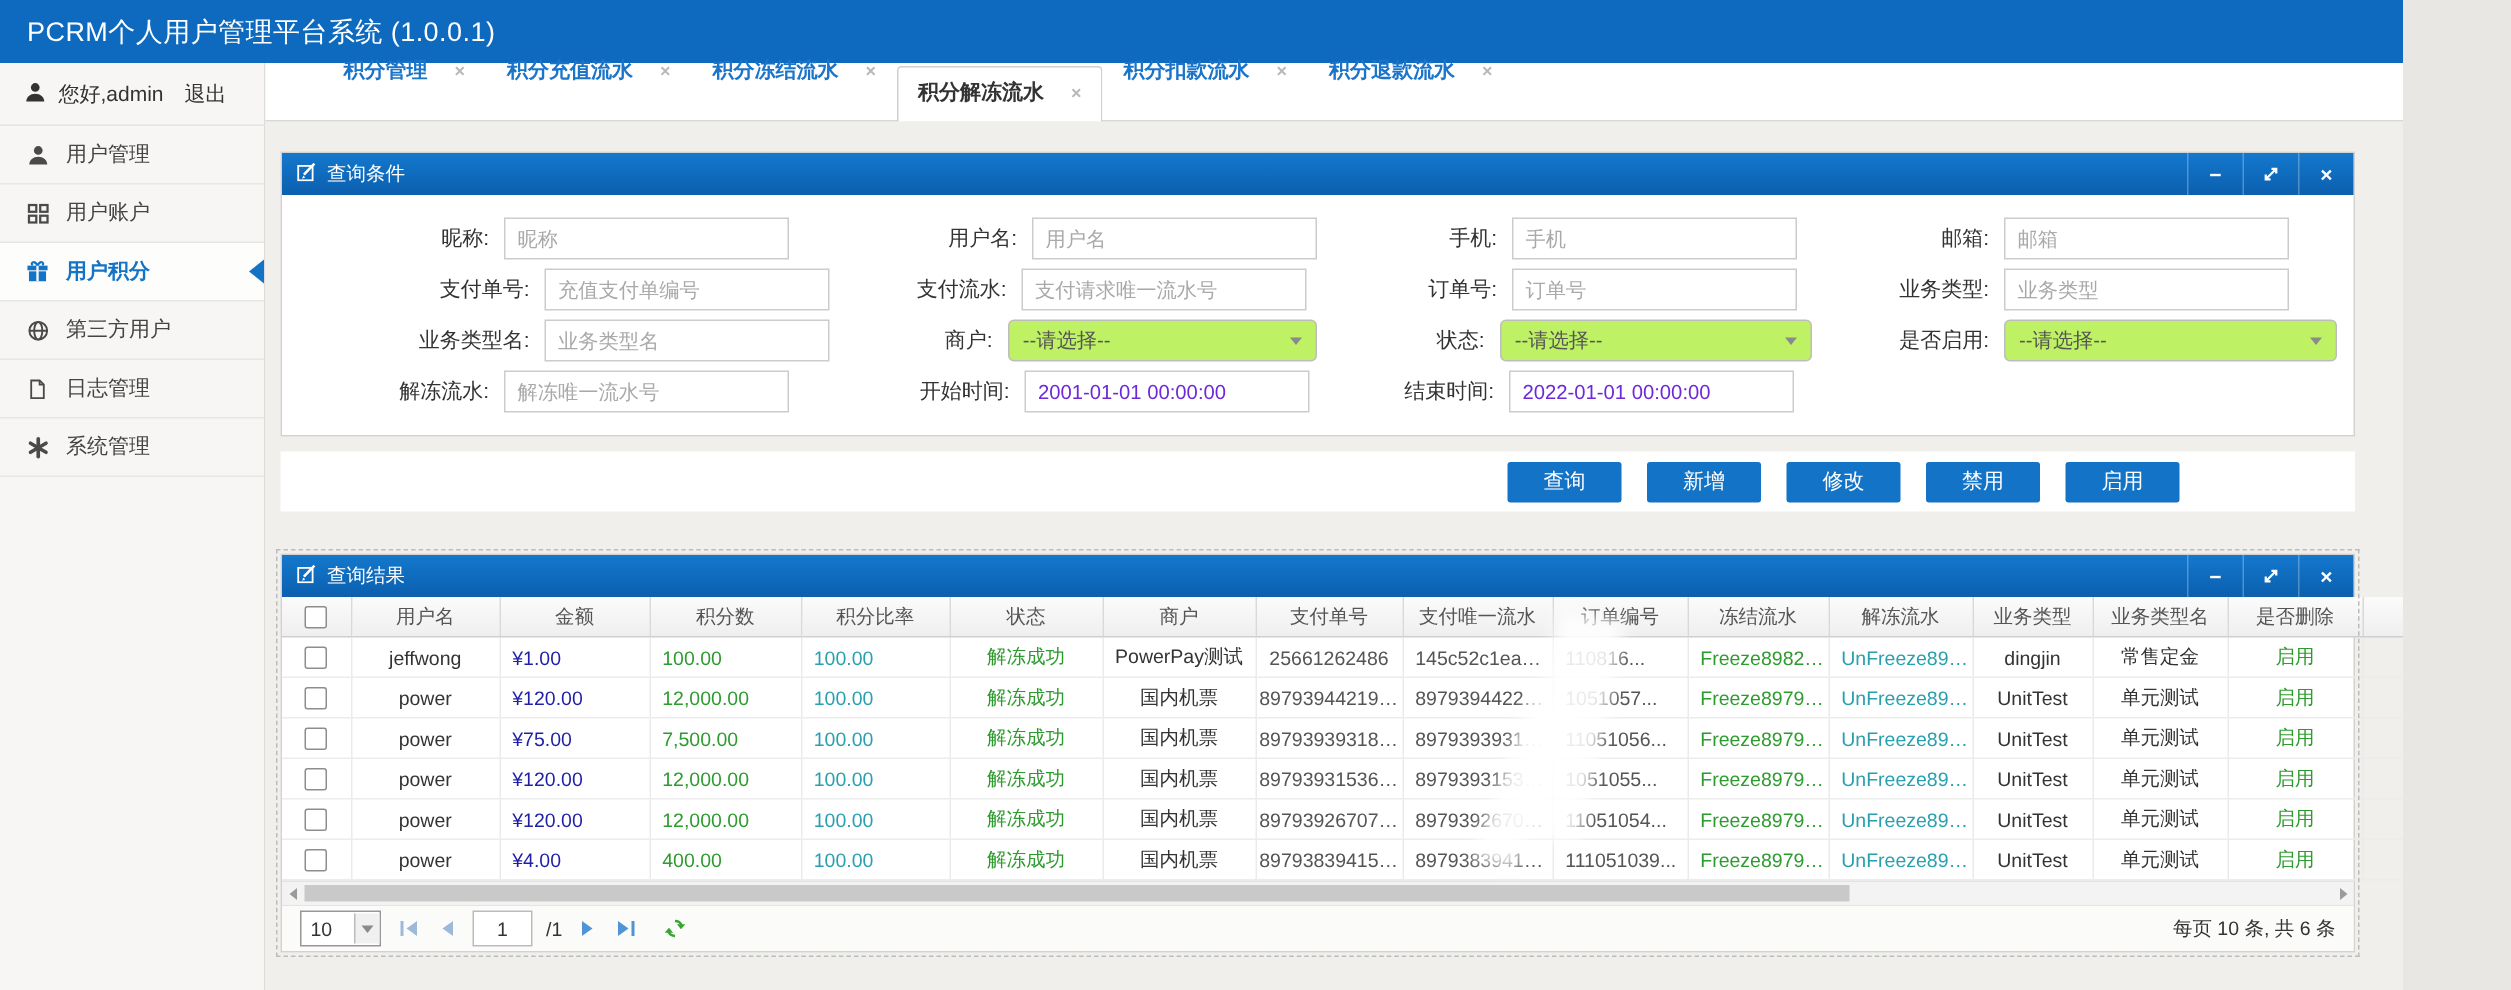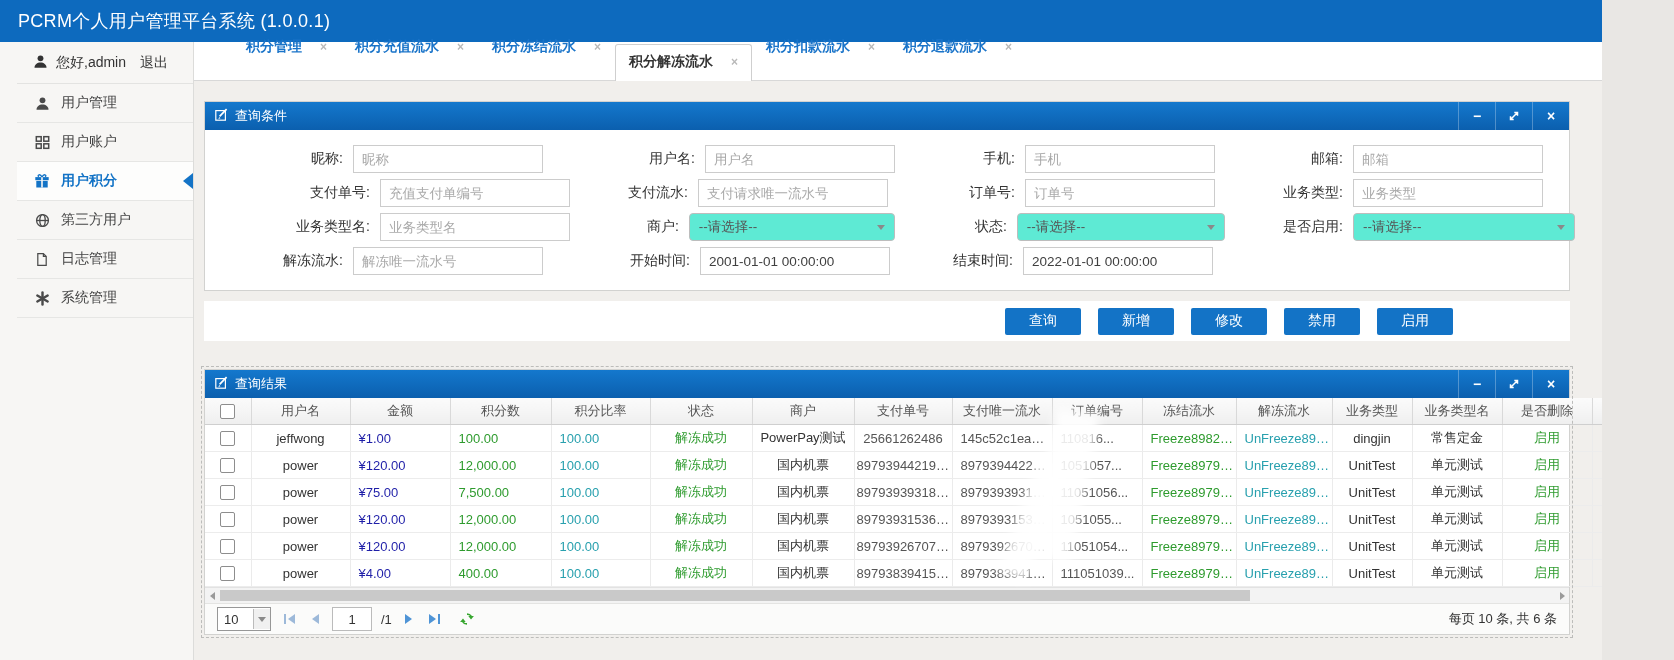--- a/index.html
+++ b/index.html
@@ -6,21 +6,21 @@
   body { font-family:"Liberation Sans","DejaVu Sans",sans-serif; }
   .app { width:1602px; height:660px; background:#fff; position:relative; overflow:hidden; }
 
   
   .topbar { height:42px; background:#0d6abe; color:#fff; display:flex; align-items:center;
             padding-left:18px; font-size:18px; letter-spacing:.3px; }
 
   .main-row { display:flex; height:618px; }
 
   
-  .sidebar { width:176px; background:#f7f6f4; border-right:1px solid #dcdcda; flex:0 0 176px;padding-left:17px; }
+  .sidebar { width:176px; background:#f7f6f4; border-right:1px solid #dcdcda; flex:0 0 176px; }
   .user-row { height:41px; border-bottom:1px solid #e3e3e1; display:flex; align-items:center;
               padding-left:16px; gap:8px; font-size:14px; color:#333; }
   .user-row .logout { margin-left:6px; }
   .side-item { height:38px; border-bottom:1px solid #e6e6e4; display:flex; align-items:center;
                padding-left:17px; gap:11px; font-size:14px; color:#444; position:relative; cursor:pointer; }
   .side-item .s-icon { width:16px; height:16px; display:flex; align-items:center; justify-content:center; color:#4a4a4a; }
   .side-item.active { background:#fdfdfc; color:#1373c6; font-weight:bold; }
   .side-item.active .s-icon { color:#1373c6; }
   .side-item.active::after { content:""; position:absolute; right:0; top:50%; margin-top:-8px;
                border-top:8px solid transparent; border-bottom:8px solid transparent; border-right:10px solid #1373c6; }
@@ -48,24 +48,24 @@
   .form-grid { padding:15px 0 15px 20px; display:grid; grid-template-columns:345px 325px 330px 390px; row-gap:6px; }
   .field { display:flex; align-items:center; height:28px; }
   .field .flabel { text-align:right; padding-right:10px; font-size:14px; color:#333; white-space:nowrap; }
   .field.col0 .flabel { width:145px; }
   .field.col1 .flabel { width:118px; }
   .field.col2 .flabel { width:120px; }
   .field.col3 .flabel { width:118px; }
   .tinput { width:190px; height:28px; border:1px solid #ccc; padding:0 8px; font-size:13.5px; color:#555;
             box-sizing:border-box; background:#fff; outline:none; }
   .tinput::placeholder { color:#a9a9a9; }
-  .tinput.valgray { color:#404040; }
+  .tinput.valgray { color:#6d28d9; }
   .selectbox { width:222px; height:28px; border:1px solid #bdbdbd; border-radius:4px; display:flex; align-items:center;
                justify-content:space-between; padding:0 9px; font-size:13.5px; color:#555; box-sizing:border-box;
-               background:#5eead4; cursor:pointer; }
+               background:#bef264; cursor:pointer; }
   .sel-arrow { border-left:4px solid transparent; border-right:4px solid transparent; border-top:5px solid #8a8a8a; }
 
   
   .actions-bar { background:#fff; margin-top:10px; height:40px; display:flex; align-items:center;
                  justify-content:flex-end; padding-right:117px; gap:17px; }
   .btn { width:76px; height:27px; background:#1373c6; color:#fff; border:none; font-size:14px; cursor:pointer;
          border-radius:2px; display:flex; align-items:center; justify-content:center; }
 
   
   .results-panel { margin-top:28px; position:relative; outline:1px dashed #bcbcba; outline-offset:2px; }

